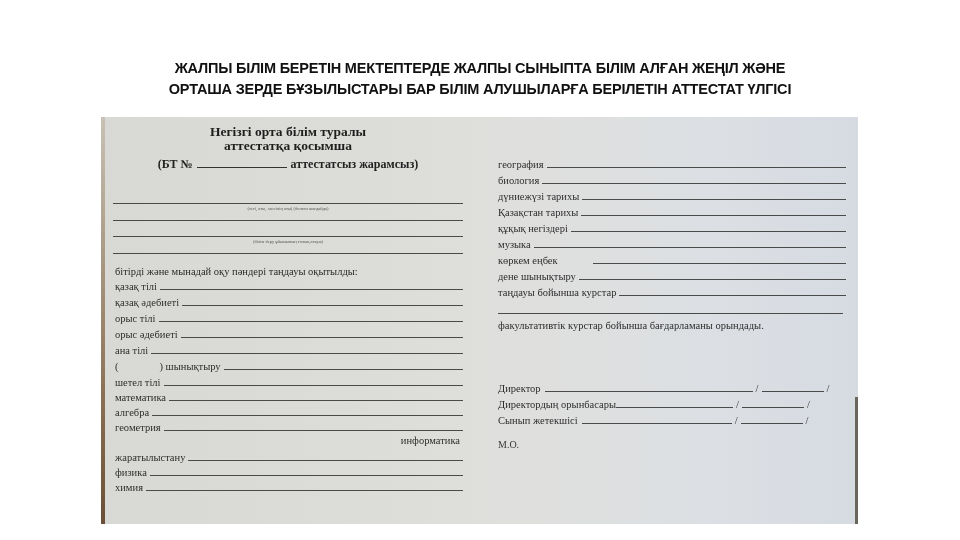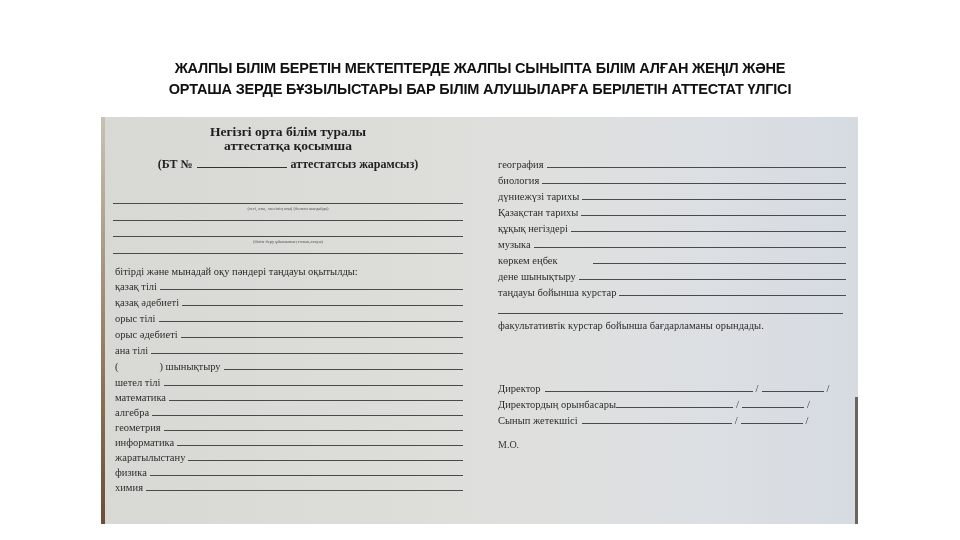--- a/index.html
+++ b/index.html
@@ -230,21 +230,21 @@
         <span class="fill"></span>
     </div>
     <div class="row" style="top:288px;">
       <span class="lbl">алгебра</span>
         <span class="fill"></span>
     </div>
     <div class="row" style="top:303px;">
       <span class="lbl">геометрия</span>
         <span class="fill"></span>
     </div>
-    <div class="row" style="top:318px;">
+    <div class="row" style="top:318px;flex-direction:column;">
       <span class="lbl">информатика</span>
         <span class="fill"></span>
     </div>
     <div class="row" style="top:348px;">
       <span class="lbl">физика</span>
         <span class="fill"></span>
     </div>
     <div class="row" style="top:333px;">
       <span class="lbl">жаратылыстану</span>
         <span class="fill"></span>

